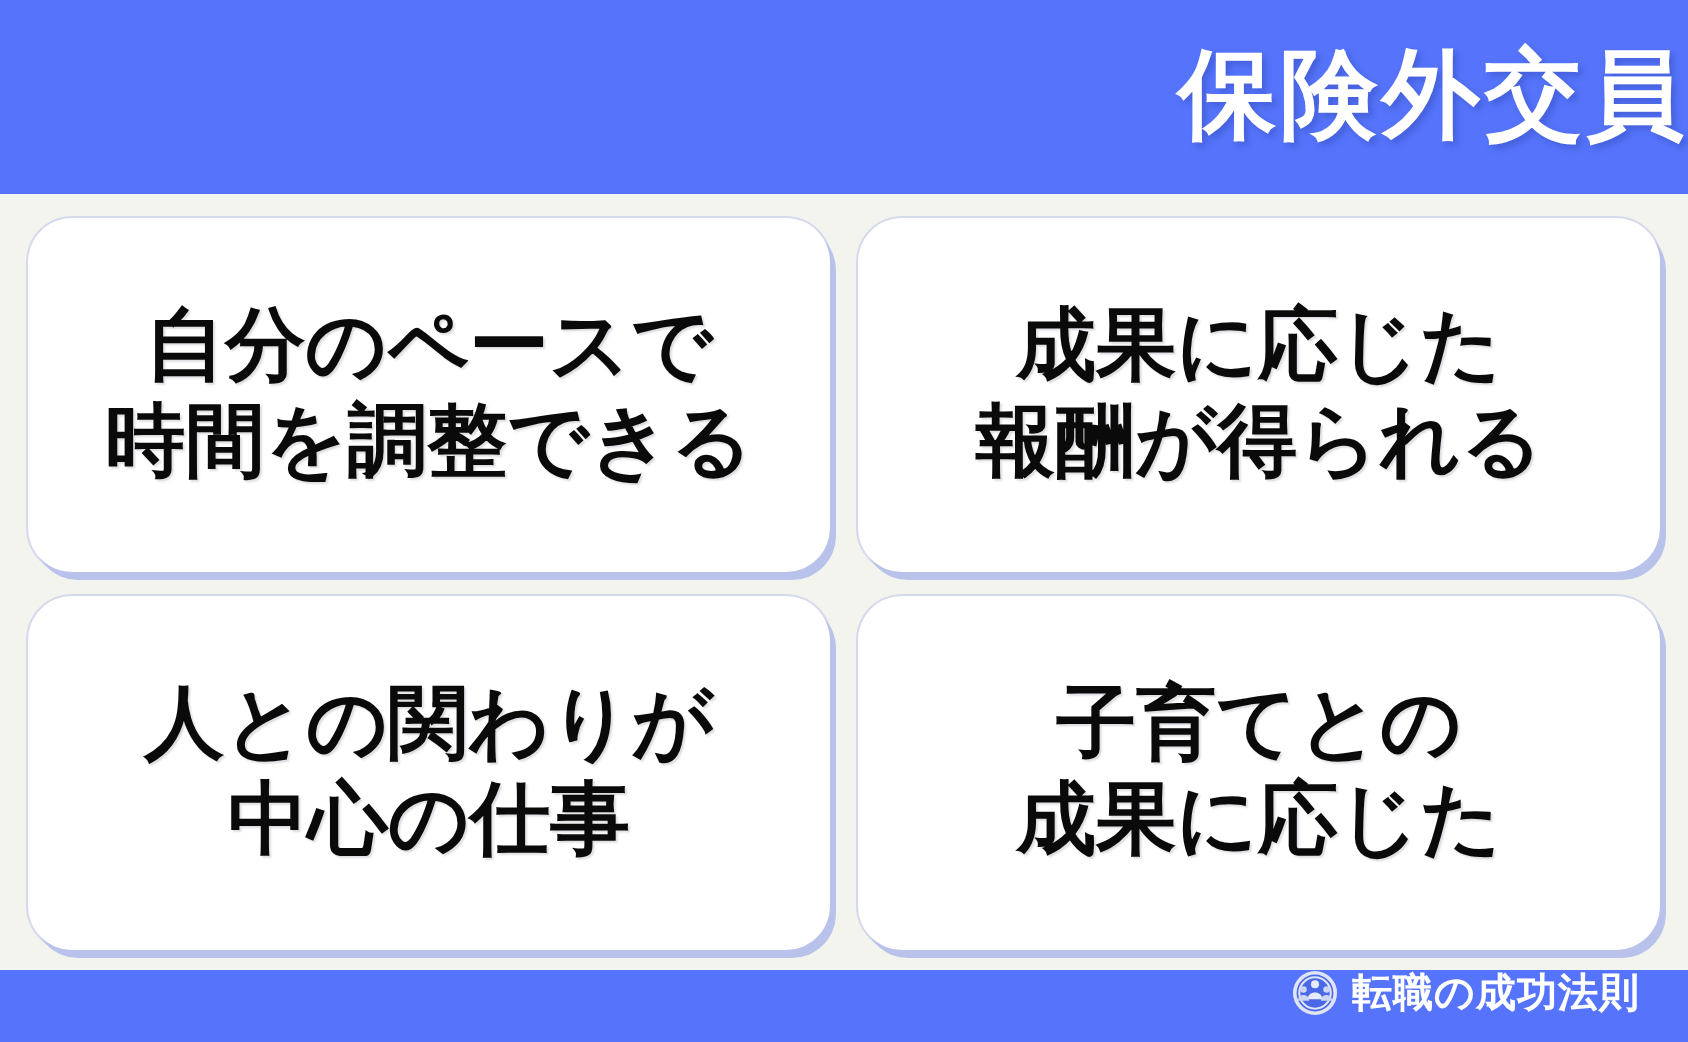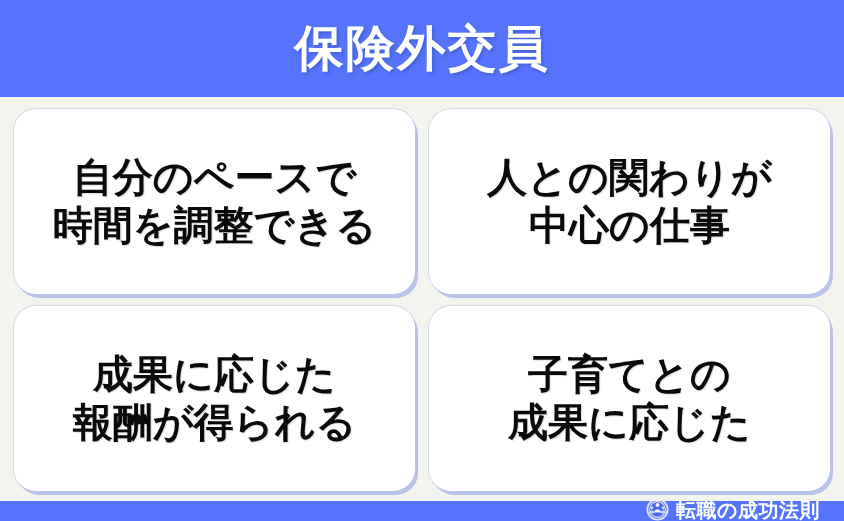--- a/index.html
+++ b/index.html
@@ -21,21 +21,21 @@
     display: flex;
     flex-direction: column;
   }
 
   
   .header {
     height: 97px;
     background: #5574fb;
     display: flex;
     align-items: center;
-    justify-content: center;
+    justify-content: flex-end;
     flex: 0 0 auto;
   }
   .header-title {
     color: #ffffff;
     font-size: 49px;
     font-weight: bold;
     letter-spacing: 2px;
     line-height: 1;
     text-shadow: 2px 2px 3px rgba(40,60,160,0.35);
     white-space: nowrap;
@@ -71,24 +71,24 @@
     font-size: 40px;
     font-weight: bold;
     line-height: 1.18;
     letter-spacing: 0px;
     white-space: pre-line;
     text-shadow: 1px 1px 1px rgba(120,120,140,0.25);
   }
 
   
   .footer {
-    height: 20px;
+    height: 36px;
     background: #5574fb;
     display: flex;
-    align-items: flex-end;
+    align-items: flex-start;
     justify-content: flex-end;
     padding-right: 24px;
     flex: 0 0 auto;
     box-sizing: border-box;
   }
   .brand {
     display: flex;
     align-items: center;
     gap: 7px;
   }
@@ -117,27 +117,27 @@
   </div>
 
   <div class="cards">
 
     <div class="card">
       <div class="card-text">自分のペースで
 時間を調整できる</div>
     </div>
 
     <div class="card">
-      <div class="card-text">人との関わりが
-中心の仕事</div>
+      <div class="card-text">成果に応じた
+報酬が得られる</div>
     </div>
 
     <div class="card">
-      <div class="card-text">成果に応じた
-報酬が得られる</div>
+      <div class="card-text">人との関わりが
+中心の仕事</div>
     </div>
 
     <div class="card">
       <div class="card-text">子育てとの
 成果に応じた</div>
     </div>
 
   </div>
 
   <div class="footer">

